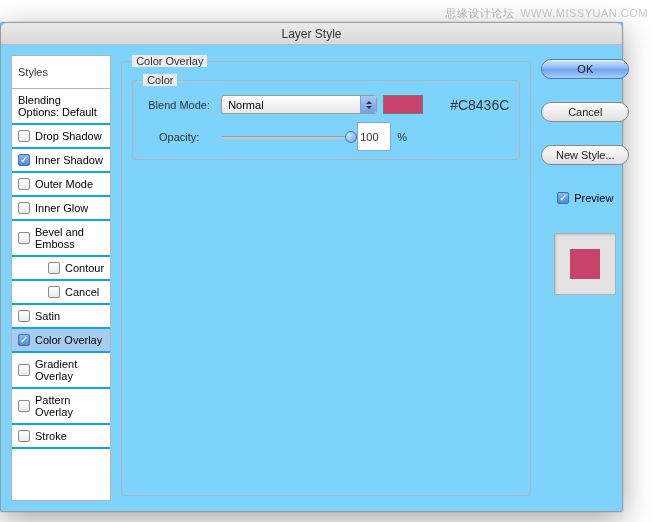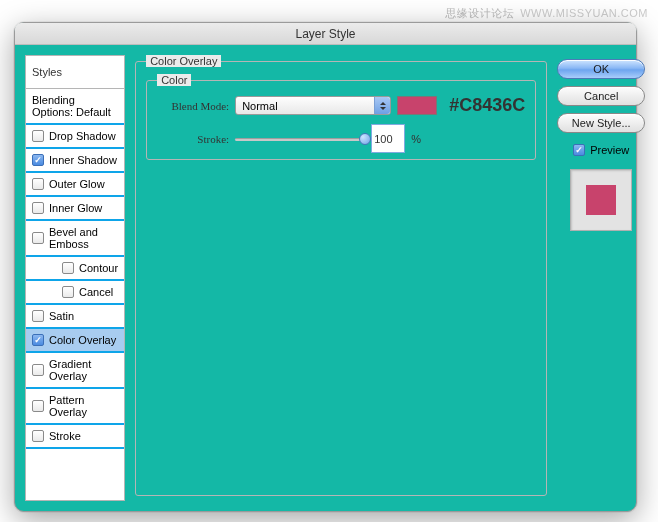--- a/index.html
+++ b/index.html
@@ -1,54 +1,54 @@
 <!DOCTYPE html>
 <html><head>
   <meta charset="utf-8">
   <style>
     * { margin: 0; padding: 0; box-sizing: border-box; font-family: "Lucida Grande", Arial, sans-serif; font-size: 11px; }
     body { background: #fff; width: 658px; height: 522px; position: relative; }
     .watermark { position: absolute; top: 6px; right: 10px; color: #ccc; font-size: 10px; letter-spacing: 0.5px; }
     .watermark .cn { color: #bbb; font-size: 11px; margin-right: 6px; text-align: center; }
     
-    .dialog { position: absolute; left: 14px; top: 22px; width: 623px; height: 490px; background: #14b8a6; border: 1px solid #9a9a9a; border-radius: 10px; box-shadow: 0 8px 30px rgba(0,0,0,0.35), 0 0 0 1px rgba(0,0,0,0.05); }
+    .dialog { position: absolute; left: 0; top: 22px; width: 623px; height: 490px; background: #7dd3fc; border: 1px solid #9a9a9a; border-radius: 2px; box-shadow: 0 8px 30px rgba(0,0,0,0.35), 0 0 0 1px rgba(0,0,0,0.05); }
     .titlebar { height: 22px; text-align: center; line-height: 22px; color: #333; background: linear-gradient(#ebebeb, #d8d8d8); border-radius: 6px 6px 0 0; border-bottom: 1px solid #bcbcbc; font-size: 12px; }
     .content { display: flex; padding: 10px; gap: 10px; height: calc(100% - 22px); }
     
     .styles-panel { width: 148px; background: #fff; border: 1px solid #b5b5b5; }
     .styles-header { padding: 10px 6px; border-bottom: 1px solid #b5b5b5; color: #333; }
     .styles-row { padding: 5px 6px; border-bottom: 2px solid #0ea5e9; display: flex; align-items: center; gap: 5px; cursor: default; }
     .styles-row.indent { padding-left: 36px; }
     .styles-row.selected { background: #a8ccf0; }
     .chk { width: 12px; height: 12px; border: 1px solid #8a8a8a; border-radius: 2px; background: linear-gradient(#fff,#eaeaea); display: inline-flex; align-items: center; justify-content: center; flex-shrink: 0; }
     .chk.checked { background: linear-gradient(#8bb7f0,#4a8ae0); border-color: #3b6fb8; }
     .chk.checked::after { content: "✓"; color: #fff; font-size: 9px; font-weight: bold; line-height: 1; }
     
     .main-panel { flex: 1; position: relative; }
     .fieldset { position: relative; border: 1px solid #b5b5b5; border-radius: 3px; padding: 14px 10px 10px; margin-top: 6px; }
     .fieldset > .legend { position: absolute; top: -7px; left: 10px; background: #ebebeb; padding: 0 4px; color: #333; }
     .fieldset.outer { height: 435px; }
     .fieldset.inner { height: 80px; margin-top: 4px; }
     
     .form-row { display: flex; align-items: center; gap: 6px; margin-bottom: 8px; }
-    .form-label { width: 72px; text-align: right; color: #333; font-family: Liberation Serif, serif; }
+    .form-label { width: 72px; text-align: center; color: #333; }
     .select { position: relative; width: 156px; height: 19px; background: linear-gradient(#fefefe,#e8e8e8); border: 1px solid #9a9a9a; border-radius: 3px; display: flex; align-items: center; padding: 0 18px 0 6px; box-shadow: 0 1px 0 rgba(255,255,255,0.6) inset; }
     .select .arrows { position: absolute; right: 0; top: 0; width: 16px; height: 100%; background: linear-gradient(#a9c8f4,#6ea0e4); border-left: 1px solid #7a9fd4; border-radius: 0 3px 3px 0; display: flex; flex-direction: column; align-items: center; justify-content: center; }
     .select .arrows::before { content: ""; border: 3px solid transparent; border-bottom-color: #333; margin-bottom: 1px; }
     .select .arrows::after { content: ""; border: 3px solid transparent; border-top-color: #333; margin-top: 1px; }
     .swatch { width: 40px; height: 19px; background: #C8436C; border: 1px solid #777; }
-    .hex-label { margin-left: 6px; font-size: 18px; color: #333; font-weight: bold; }
+    .hex-label { margin-left: 21px; font-size: 14px; color: #333; }
     
     .slider { width: 130px; height: 14px; position: relative; }
     .slider-track { position: absolute; top: 6px; left: 0; right: 0; height: 3px; background: #c8c8c8; border-top: 1px solid #9e9e9e; border-radius: 2px; }
     .slider-thumb { position: absolute; right: -6px; top: 1px; width: 12px; height: 12px; border-radius: 50%; background: radial-gradient(circle at 30% 30%, #cde4ff, #6fa3e6); border: 1px solid #4876b8; }
     .num-input { width: 34px; height: 29px; border: 1px solid #7faae0; background: #fff; padding: 0 2px; color: #333; text-align: left; }
     .pct { color: #333; }
     
-    .right-panel { width: 96px; display: flex; flex-direction: column; align-items: center; gap: 7px; padding-top: 4px; }
+    .right-panel { width: 96px; display: flex; flex-direction: column; align-items: center; gap: 23px; padding-top: 4px; }
     .aqua-btn { width: 88px; height: 20px; border-radius: 10px; border: 1px solid #888; background: linear-gradient(#fdfdfd, #e0e0e0); box-shadow: inset 0 1px 0 rgba(255,255,255,0.9); color: #222; display: flex; align-items: center; justify-content: center; cursor: default; }
     .aqua-btn.default { background: linear-gradient(#cfe5ff, #8ab8f5 45%, #6ea5ef 55%, #a9cdfb); border-color: #4c79b8; color: #1a1a1a; font-weight: normal; }
     .preview-row { display: flex; align-items: center; gap: 5px; margin-top: 4px; }
     .preview-box { margin-top: 6px; width: 62px; height: 62px; background: #e3e3e3; border: 1px solid #b0b0b0; box-shadow: inset 1px 1px 2px rgba(0,0,0,0.15); display: flex; align-items: center; justify-content: center; }
     .preview-color { width: 30px; height: 30px; background: #C8436C; }
   </style>
 </head>
 <body>
 
 <div class="watermark">
@@ -66,21 +66,21 @@
           <div class="styles-row">
             <span class="chk"></span>
             <span>Drop Shadow</span>
           </div>
           <div class="styles-row">
             <span class="chk checked"></span>
             <span>Inner Shadow</span>
           </div>
           <div class="styles-row">
             <span class="chk"></span>
-            <span>Outer Glow</span>
+            <span>Outer Mode</span>
           </div>
           <div class="styles-row">
             <span class="chk"></span>
             <span>Inner Glow</span>
           </div>
           <div class="styles-row">
             <span class="chk"></span>
             <span>Bevel and Emboss</span>
           </div>
           <div class="styles-row indent">
@@ -124,21 +124,21 @@
             <div class="form-label">Blend Mode:</div>
             <div class="select">
               <span>Normal</span>
               <span class="arrows"></span>
             </div>
             <div class="swatch" title="#C8436C"></div>
             <div class="hex-label">#C8436C</div>
           </div>
 
           <div class="form-row">
-            <div class="form-label">Stroke:</div>
+            <div class="form-label">Opacity:</div>
             <div class="slider">
               <div class="slider-track"></div>
               <div class="slider-thumb"></div>
             </div>
             <input class="num-input" value="100" style="">
             <span class="pct">%</span>
           </div>
         </div>
       </div>
     </div>

